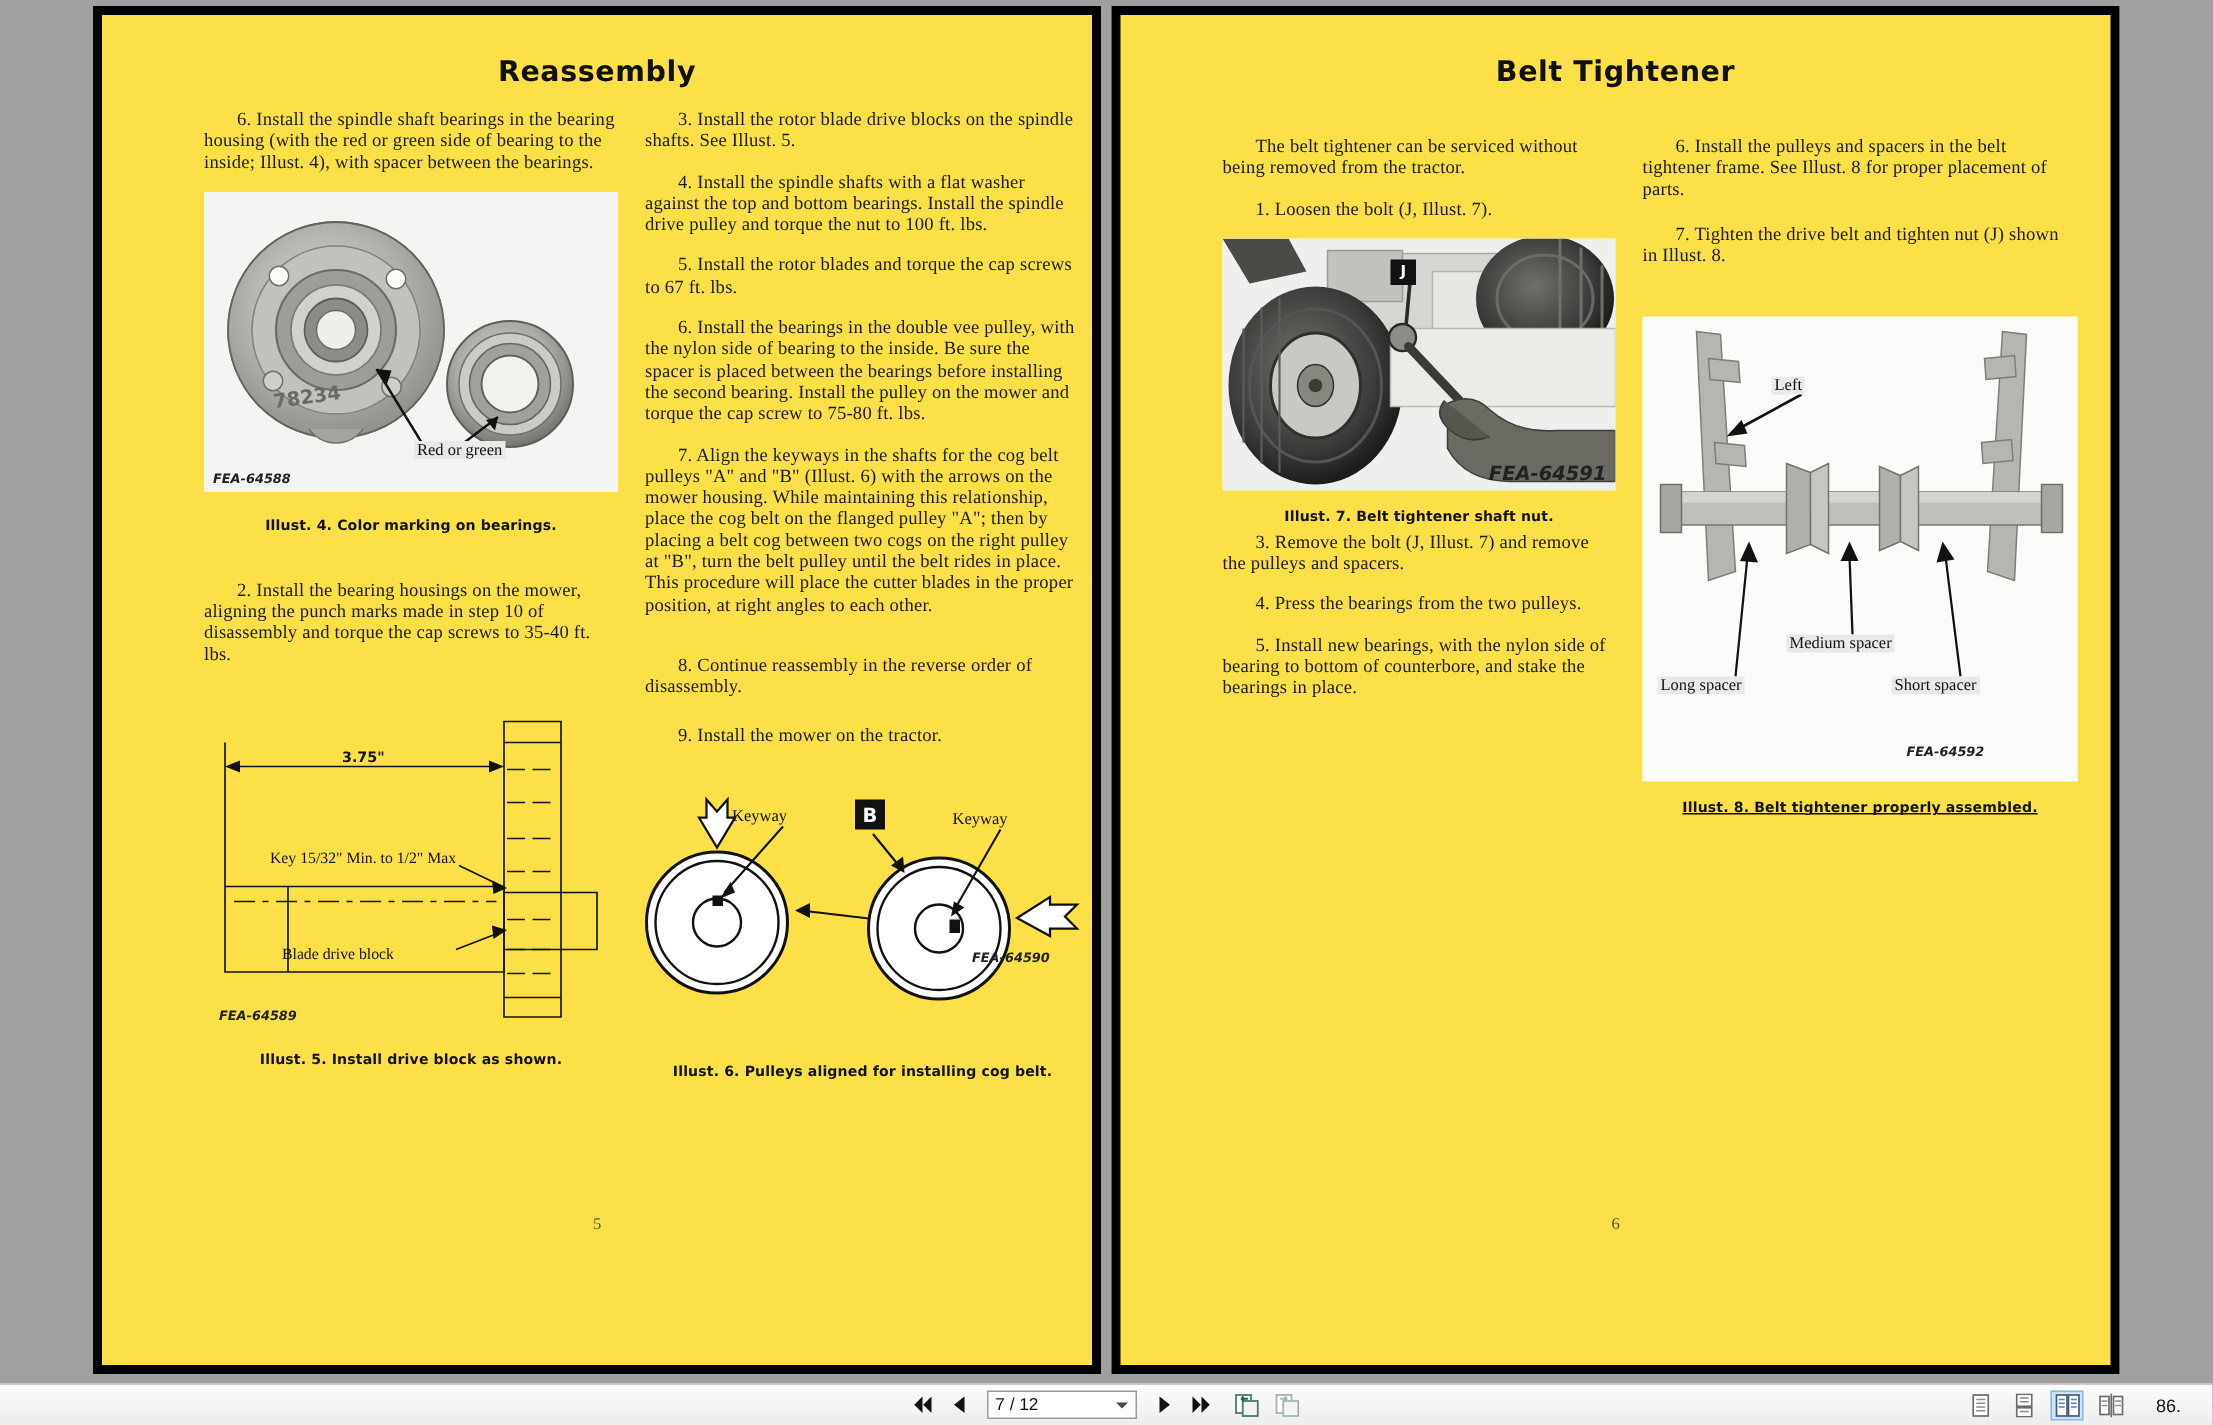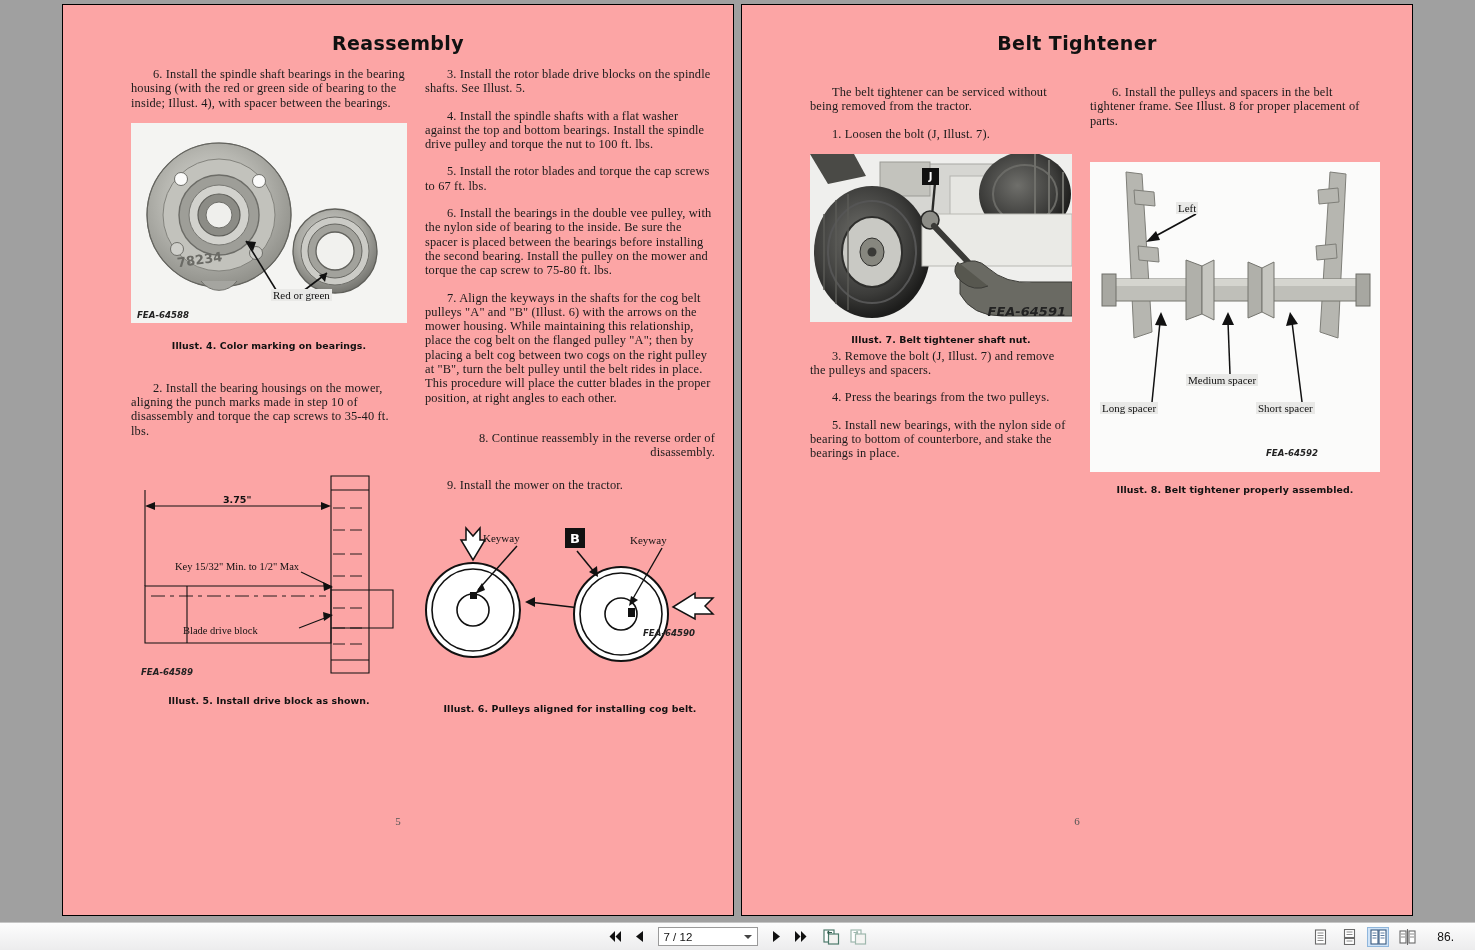--- a/index.html
+++ b/index.html
@@ -12,25 +12,25 @@
   #viewer {
     position: absolute; left: 0; top: 0;
     width: 1475px; height: 922px;
     background: #a0a0a0;
     display: flex;
     justify-content: center;
     align-items: flex-start;
   }
   .page {
     position: relative;
-    background: #fca5a5;
+    background: #fde047;
     width: 672px;
     height: 912px;
     margin-top: 4px;
-    border: 1px solid #000000;
+    border: 6px solid #000000;
     overflow: hidden;
   }
   .page.left { margin-right: 7px; }
   .page-inner { position: absolute; inset: 0; }
 
   
   .page-title {
     text-align: center;
     font-family: "DejaVu Sans", sans-serif;
     font-weight: bold;
@@ -281,21 +281,21 @@
             <div class="caption" style="margin-top:8px;">Illust. 5.  Install drive block as shown.</div>
           </div>
         </div>
 
         <div class="col right">
           <p class="body">3.  Install the rotor blade drive blocks on the spindle shafts.  See Illust. 5.</p>
           <p class="body">4.  Install the spindle shafts with a flat washer against the top and bottom bearings. Install the spindle drive pulley and torque the nut to 100 ft. lbs.</p>
           <p class="body">5.  Install the rotor blades and torque the cap screws to 67 ft. lbs.</p>
           <p class="body">6.  Install the bearings in the double vee pulley, with the nylon side of bearing to the inside.  Be sure the spacer is placed between the bearings before installing the second bearing.  Install the pulley on the mower and torque the cap screw to 75-80 ft. lbs.</p>
           <p class="body">7.  Align the keyways in the shafts for the cog belt pulleys "A" and "B" (Illust. 6) with the arrows on the mower housing.  While maintaining this relationship, place the cog belt on the flanged pulley "A"; then by placing a belt cog between two cogs on the right pulley at "B", turn the belt pulley until the belt rides in place.  This procedure will place the cutter blades in the proper position, at right angles to each other.</p>
-          <p class="body" style="margin-top:26px;text-align:right;">8.  Continue reassembly in the reverse order of disassembly.</p>
+          <p class="body" style="margin-top:26px;">8.  Continue reassembly in the reverse order of disassembly.</p>
           <p class="body" style="margin-top:18px;">9.  Install the mower on the tractor.</p>
 
           <div class="fig" style="margin-top:26px;">
             <svg viewBox="0 0 290 175" width="290" height="175">
 
               <g transform="translate(48,92)">
                 <circle r="47" fill="#fff" stroke="#111" stroke-width="2"></circle>
                 <circle r="41" fill="#fff" stroke="#111" stroke-width="1.6"></circle>
                 <circle r="16" fill="#fff" stroke="#111" stroke-width="1.6"></circle>
                 <rect x="-3" y="-18" width="7" height="7" fill="#111"></rect>
@@ -422,20 +422,21 @@
             <div class="caption" style="margin-top:12px;">Illust. 7.  Belt tightener shaft nut.</div>
           </div>
 
           <p class="body">3.  Remove the bolt (J, Illust. 7) and remove the pulleys and spacers.</p>
           <p class="body">4.  Press the bearings from the two pulleys.</p>
           <p class="body">5.  Install new bearings, with the nylon side of bearing to bottom of counterbore, and stake the bearings in place.</p>
         </div>
 
         <div class="col right">
           <p class="body" style="margin-top:18px;">6.  Install the pulleys and spacers in the belt tightener frame.  See Illust. 8 for proper placement of parts.</p>
+          <p class="body" style="margin-top:16px;">7.  Tighten the drive belt and tighten nut (J) shown in Illust. 8.</p>
 
           <div class="fig" style="margin-top:34px;">
             <div class="photo" style="height:310px;background:#fbfbfa;">
               <svg viewBox="0 0 290 310" width="290" height="310">
                 <rect width="290" height="310" fill="#fbfbfa"></rect>
 
                 <g fill="#b6b6b0" stroke="#7e7e78" stroke-width="1">
                   <path d="M36,10 L52,12 L62,170 L44,176 Z"></path>
                   <path d="M44,28 L64,30 L65,44 L45,42 Z"></path>
                   <path d="M48,84 L68,86 L69,100 L49,98 Z"></path>
@@ -482,21 +483,21 @@
                     <path d="M212,240 L202,160"></path>
                   </g>
                 <polygon points="200,150 196,164 208,162" fill="#111"></polygon>
               </svg>
               <div class="callout" style="left:86px; top:40px;">Left</div>
               <div class="callout" style="left:10px; top:240px;">Long spacer</div>
               <div class="callout" style="left:96px; top:212px;">Medium spacer</div>
               <div class="callout" style="left:166px; top:240px;">Short spacer</div>
               <div class="fea" style="position:absolute;left:176px;bottom:14px;">FEA-64592</div>
             </div>
-            <div class="caption" style="margin-top:12px;">Illust. 8.  Belt tightener properly assembled.</div>
+            <div class="caption" style="margin-top:12px;text-decoration:underline;">Illust. 8.  Belt tightener properly assembled.</div>
           </div>
         </div>
       </div>
 
       <div class="folio">6</div>
     </div>
   </div>
 </div>
 
 <div id="toolbar">

